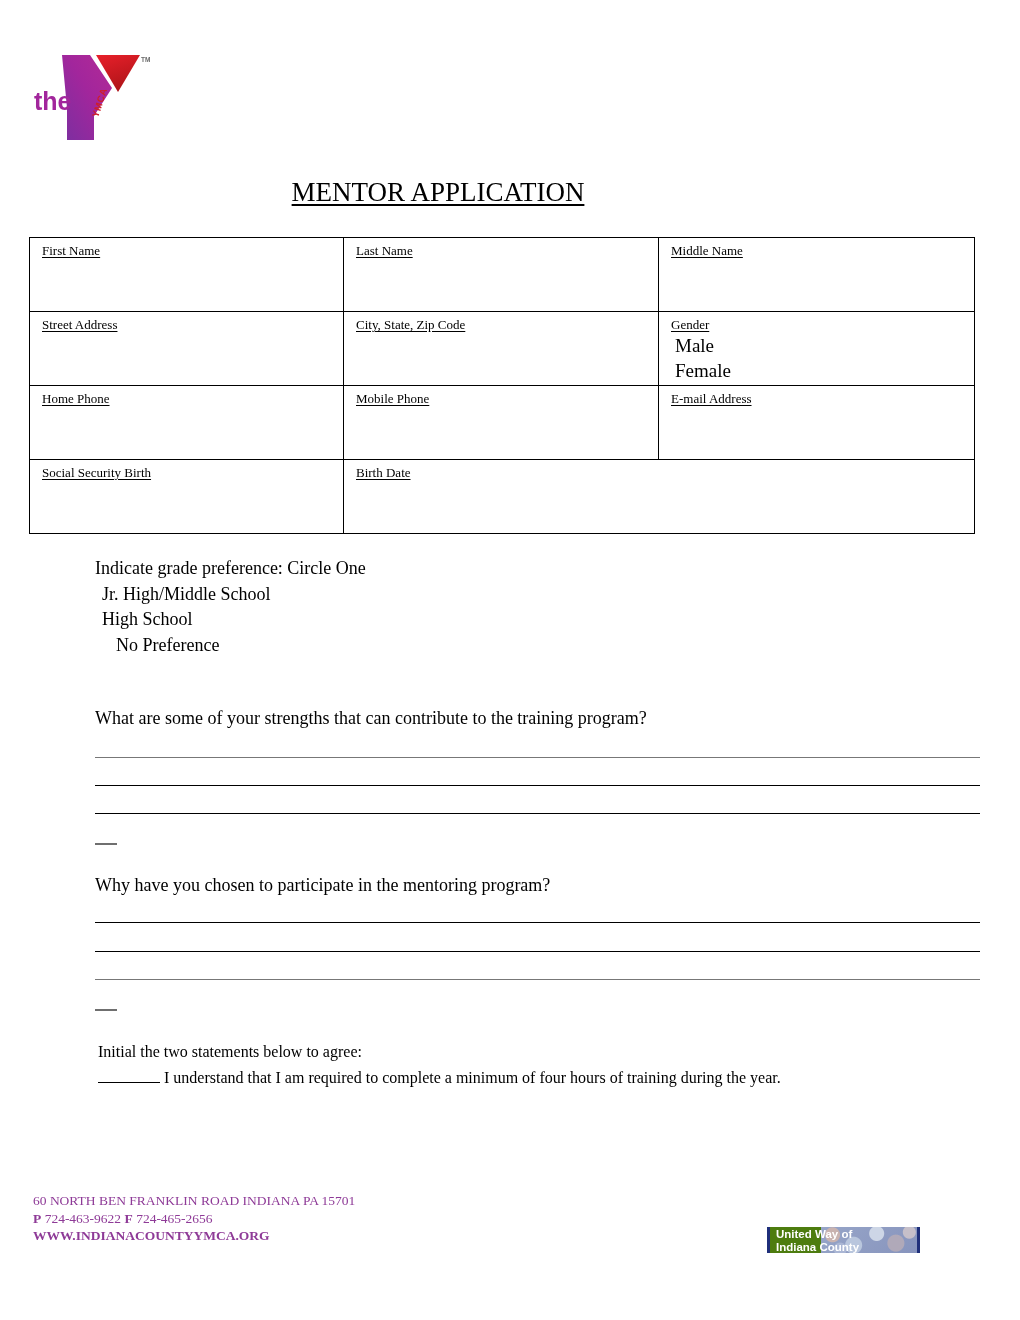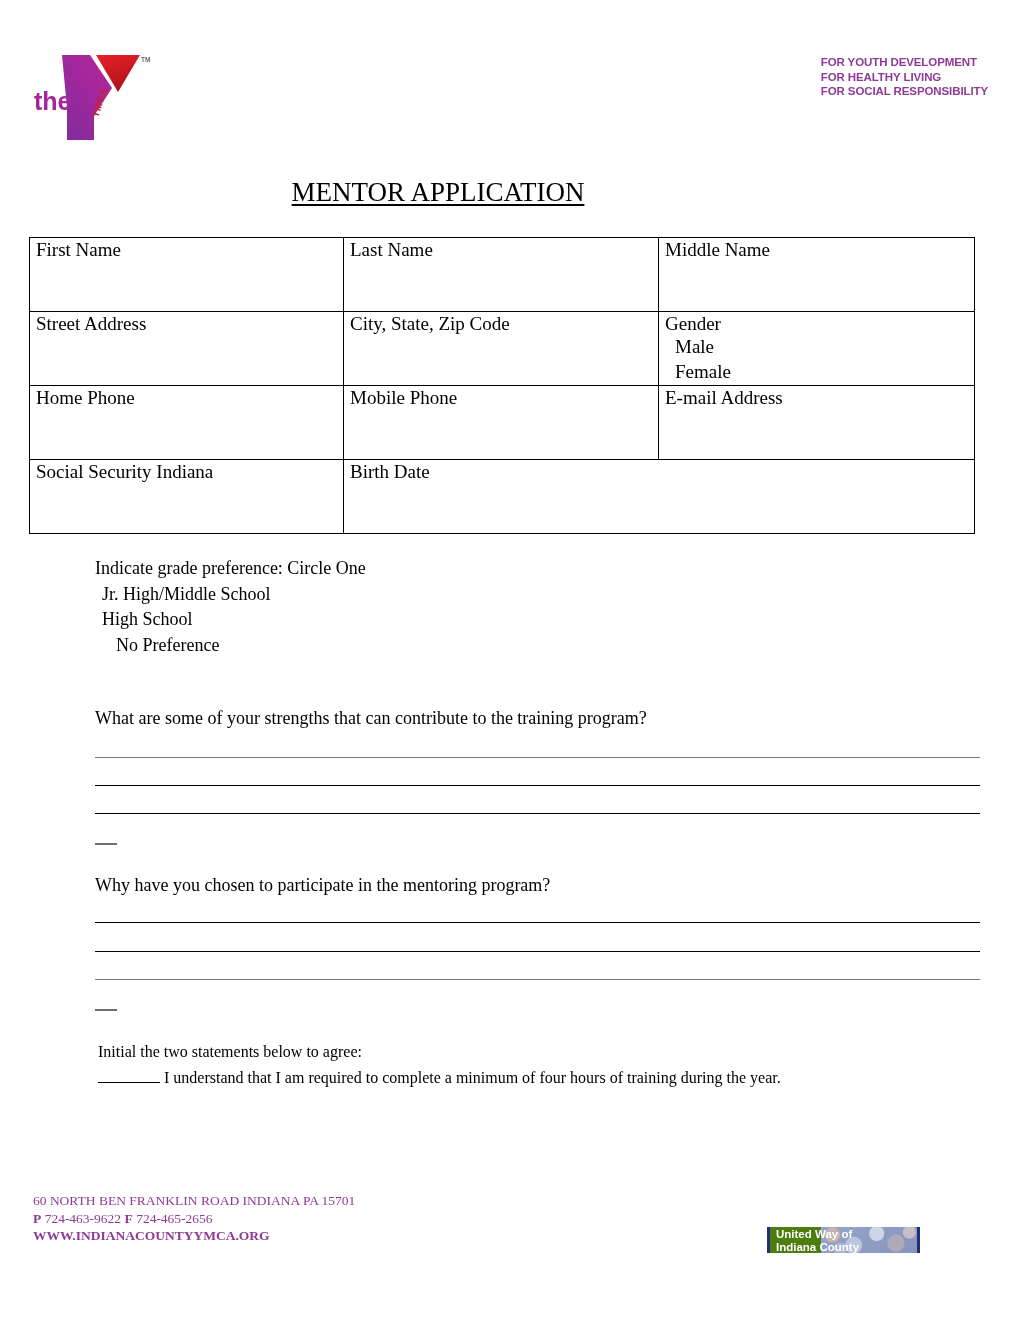--- a/index.html
+++ b/index.html
@@ -65,24 +65,26 @@
     border-collapse: collapse;
     table-layout: fixed;
   }
   #info-table td {
     border: 1.6px solid #000;
     vertical-align: top;
     padding: 3px 0 0 6px;
     height: 70px;
   }
   .cell-label {
-    font-size: 19px;
+    font-size: 13px;
     line-height: 17px;
+    text-decoration: underline;
     text-underline-offset: 1.5px;
     display: inline-block;
+    margin-left: 6px;
   }
   .gender-option {
     font-size: 19px;
     line-height: 25px;
     margin-left: 10px;
   }
 
   
   .body-text {
     position: absolute;
@@ -211,25 +213,20 @@
       <path d="M64 9 L108 9 L86 46 Z" fill="url(#gradRed)"></path>
 
       <text x="2" y="64" font-family="Liberation Sans, sans-serif" font-size="25" font-weight="bold" fill="#a2269c">the</text>
 
       <text x="66" y="72" transform="rotate(-72 66 72)" font-family="Liberation Sans, sans-serif" font-size="9.5" font-weight="bold" fill="#cf1f27" letter-spacing="0.6">YMCA</text>
 
       <text x="109" y="16" font-family="Liberation Sans, sans-serif" font-size="6.5" font-weight="bold" fill="#6a6a6a">TM</text>
     </svg>
   </div>
 
-  <div id="brand-tagline">
-    <div>FOR YOUTH DEVELOPMENT</div>
-    <div>FOR HEALTHY LIVING</div>
-    <div>FOR SOCIAL RESPONSIBILITY</div>
-  </div>
 </div>
 
 <div id="page-title">
   <span>MENTOR APPLICATION</span>
 </div>
 
 <table id="info-table">
   <colgroup>
     <col style="width:314px">
     <col style="width:315px">
@@ -266,21 +263,21 @@
       </td>
       <td>
         <span class="cell-label">Mobile Phone</span>
       </td>
       <td>
         <span class="cell-label">E-mail Address</span>
       </td>
     </tr>
     <tr>
       <td>
-        <span class="cell-label">Social Security Indiana</span>
+        <span class="cell-label">Social Security Birth</span>
       </td>
       <td colspan="2">
         <span class="cell-label">Birth Date</span>
       </td>
     </tr>
   </tbody>
 </table>
 
 <div id="grade-block">
   <div class="grade-heading">Indicate grade preference: Circle One</div>

